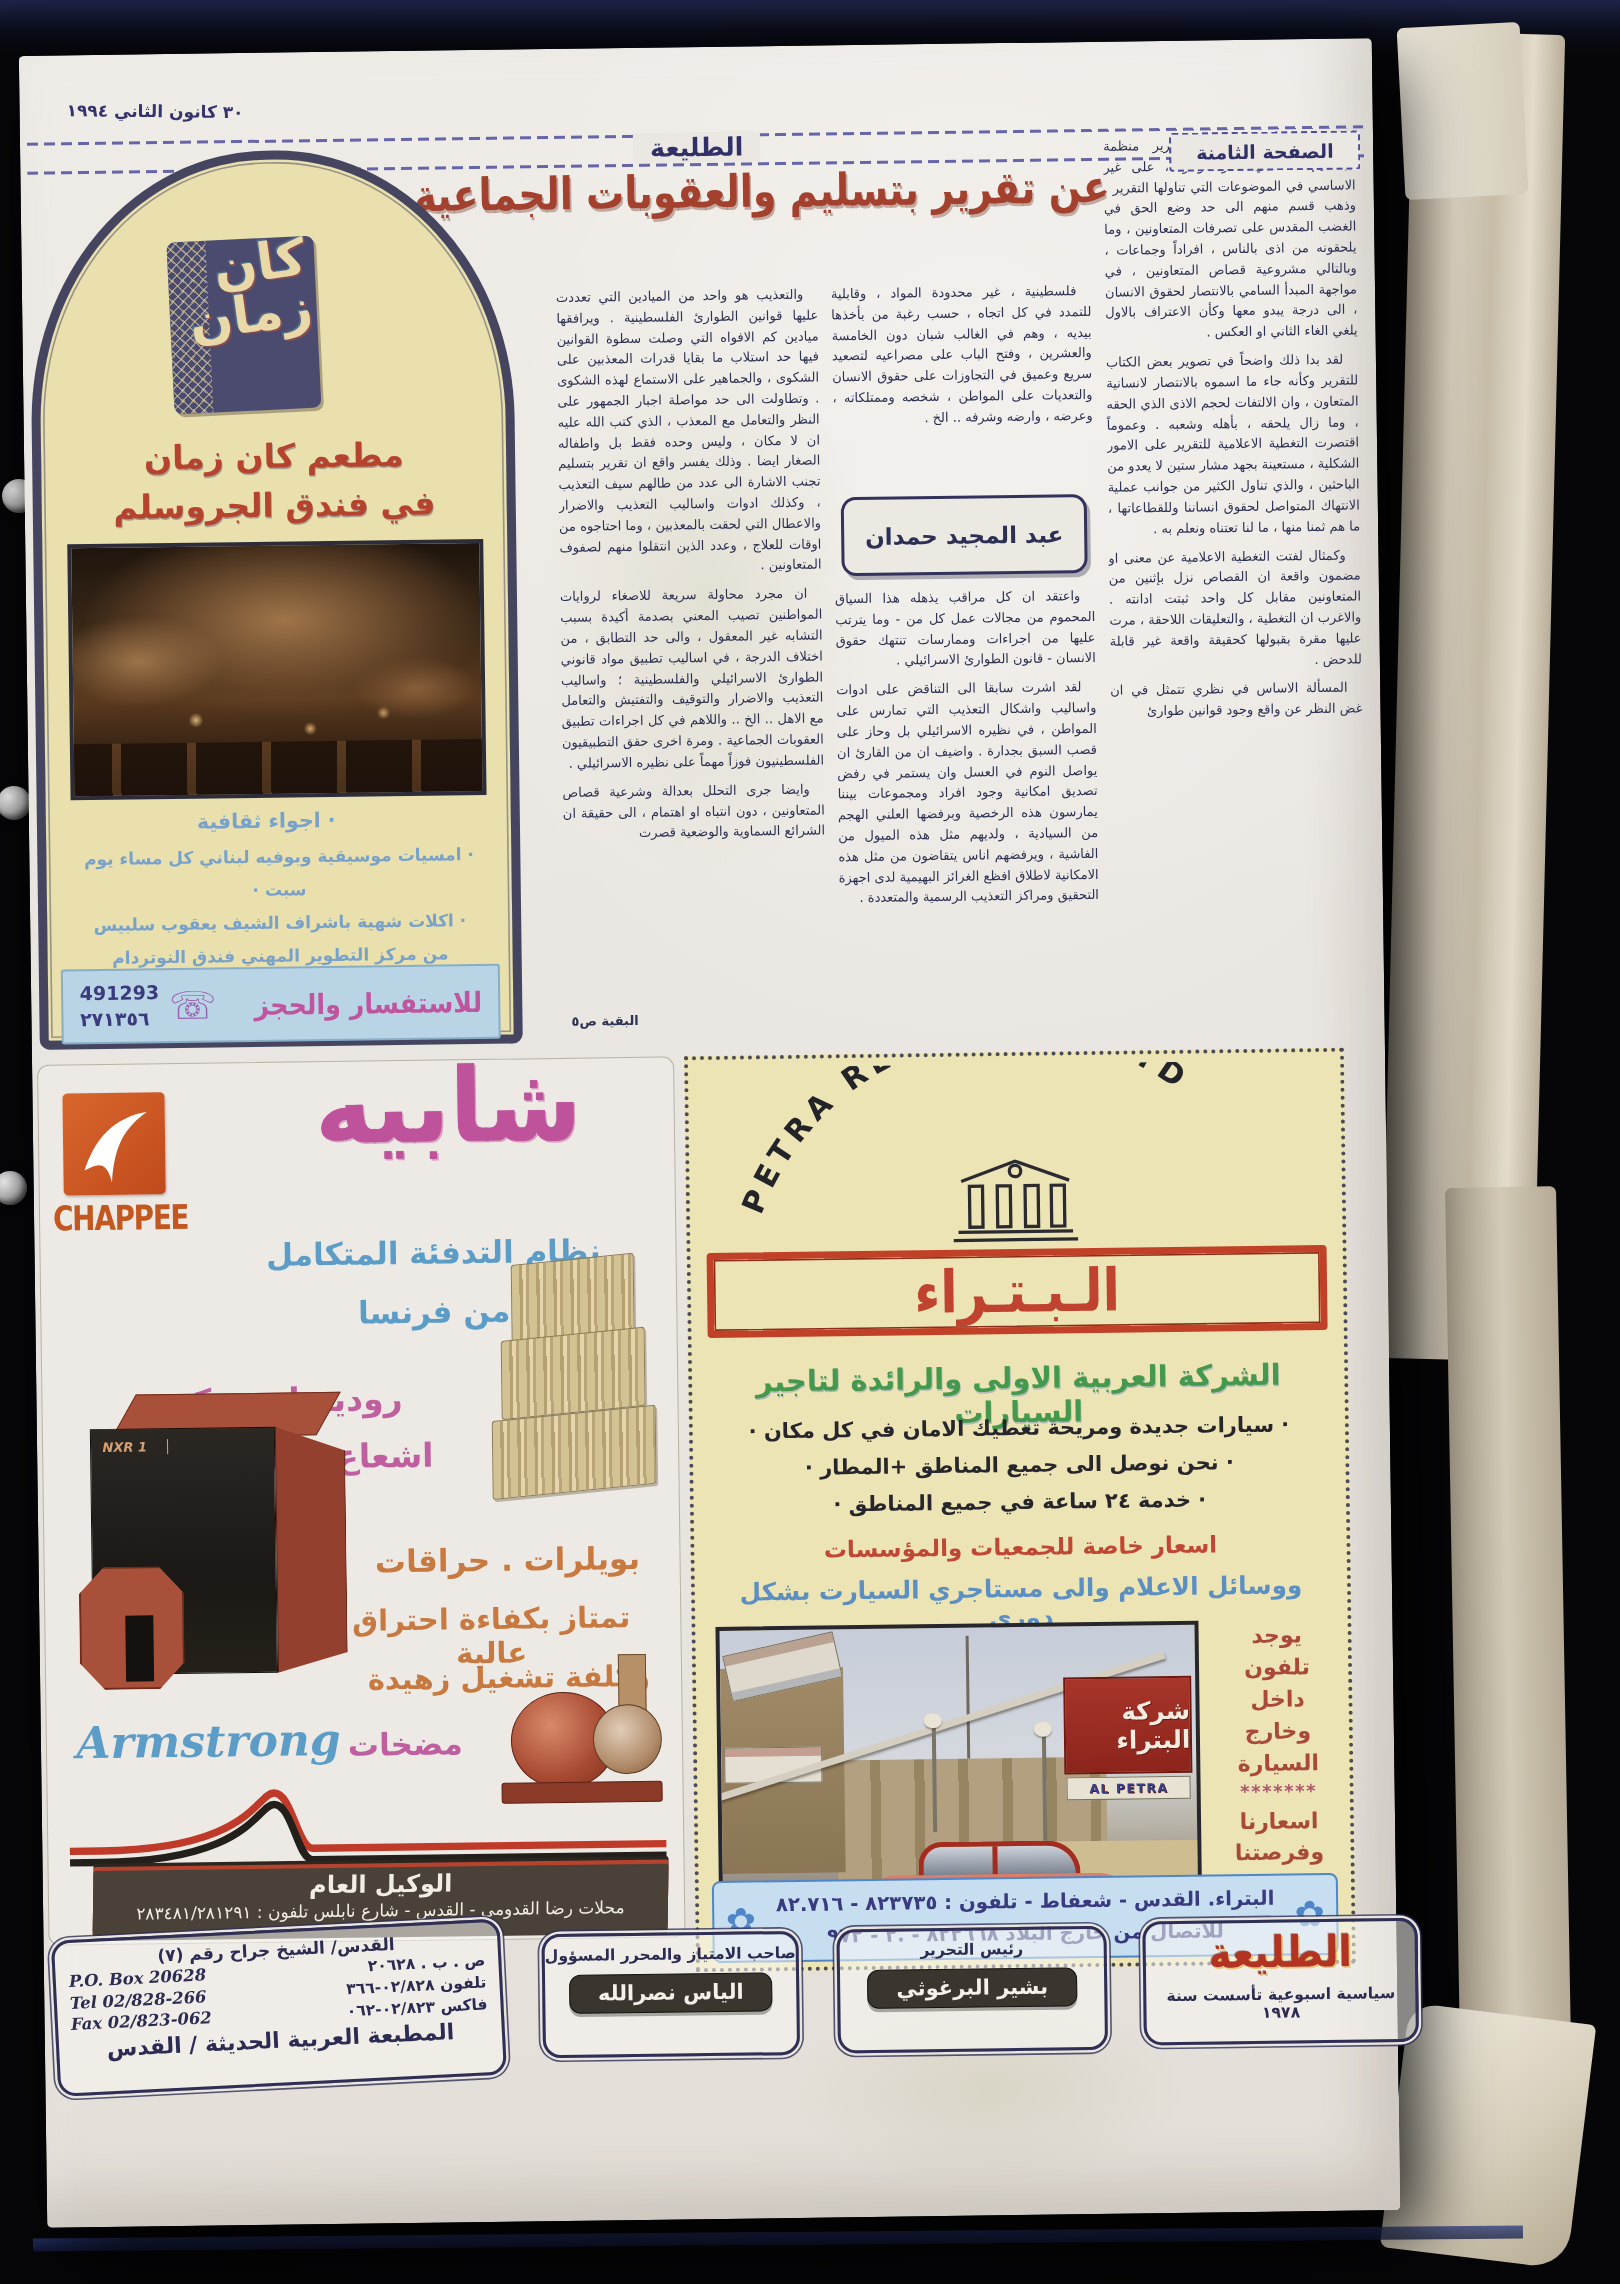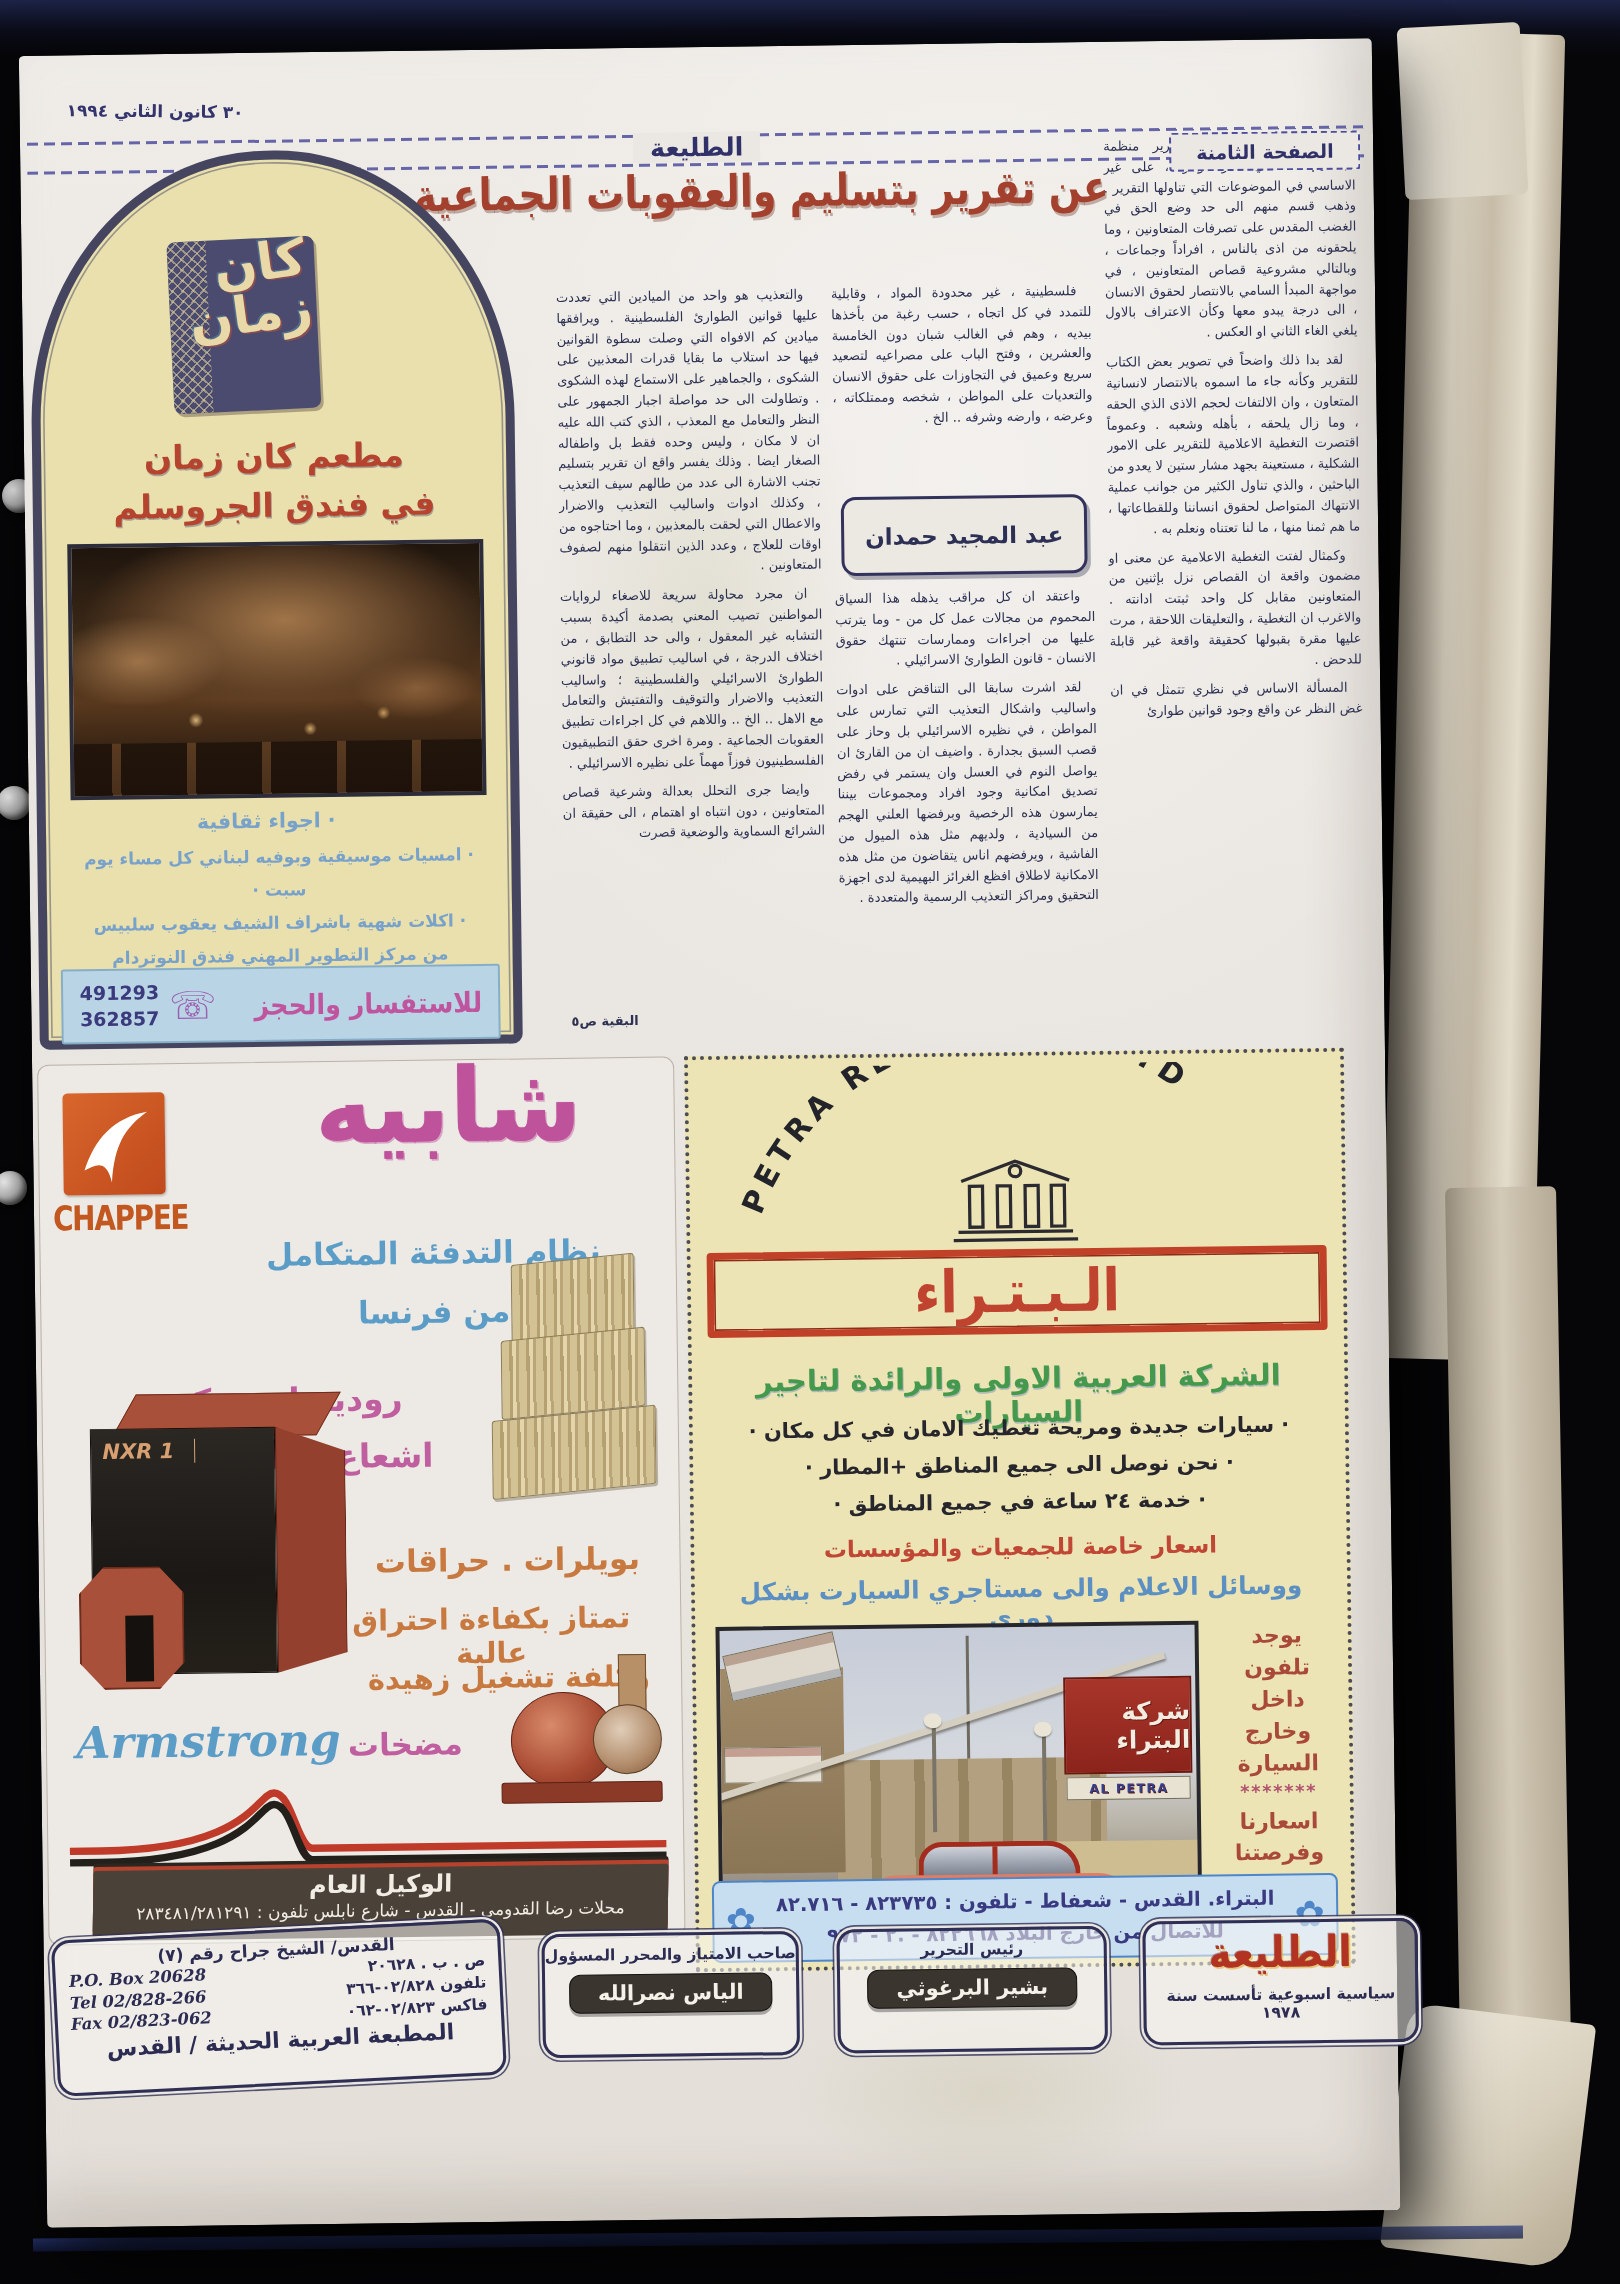--- a/index.html
+++ b/index.html
@@ -129,21 +129,21 @@
       background:repeating-linear-gradient(90deg,#d3c293 0 7.4px,#b5a071 7.4px 10.6px,#e4d6aa 10.6px 14px,#b9a578 14px 17px);
       transform:skewY(-5deg);box-shadow:1.6px 2.5px 0 rgba(90,75,45,.35);}
   .ch-rad .r1{left:21px;top:0;width:123px;}
   .ch-rad .r2{left:9.8px;top:75px;width:144px;}
   .ch-rad .r3{left:0;top:154px;width:164px;}
   .ch-boiler{position:absolute;left:47px;top:328px;width:278px;height:301px;}
   .ch-b-top{position:absolute;left:34px;top:1.6px;width:205px;height:43px;background:#a8503a;
       transform:skewX(-30deg);border:1.6px solid #6d2c1c;}
   .ch-b-front{position:absolute;left:0;top:36px;width:185px;height:246px;
       background:linear-gradient(180deg,#2b2723,#1b1815 60%,#242019);border:1.6px solid #0f0d0b;}
-  .ch-b-label{position:absolute;left:11.5px;top:9.8px;font-size:21px;font-weight:bold;color:#d8a070;
+  .ch-b-label{position:absolute;left:11.5px;top:9.8px;font-size:13px;font-weight:bold;color:#d8a070;
       border-right:1.6px solid #d8a070;padding-right:20px;font-style:italic;}
   .ch-b-side{position:absolute;left:185px;top:36px;width:70px;height:246px;background:#93402e;
       clip-path:polygon(0 0,100% 10%,100% 92%,0 100%);border:0.8px solid #5e2416;}
   .ch-b-burner{position:absolute;left:-13px;top:174px;width:105px;height:123px;background:#a8503a;
       border:2.5px solid #6d2c1c;border-radius:13px;
       clip-path:polygon(24% 0,76% 0,100% 22%,100% 78%,76% 100%,24% 100%,0 78%,0 22%);}
   .ch-b-burner::after{content:"";position:absolute;left:44px;top:47px;width:28px;height:66px;background:#14110e;}
   .ch-orange{position:absolute;width:352px;text-align:center;font-weight:bold;color:#c8793f;}
   .ch-orange.l1{left:287px;top:482px;font-size:31px;}
   .ch-orange.l2{left:270px;top:542px;font-size:29px;}
@@ -315,21 +315,21 @@
         <div>· امسيات موسيقية وبوفيه لبناني كل مساء يوم سبت ·</div>
         <div>· اكلات شهية باشراف الشيف يعقوب سلبيس</div>
         <div>من مركز التطوير المهني فندق النوتردام</div>
         <div>· طاقم متميز لتلبية حاجاتكم والسهر على راحتكم ·</div>
       </div>
       <div class="kz-strip">
         <div class="kz-book">للاستفسار والحجز</div>
         <div class="kz-phone-wrap">
           <div class="kz-nums">
             <span>491293</span>
-            <span>362857</span>
+            <span>٢٧١٣٥٦</span>
           </div>
           <span class="kz-phone-ico">☏</span>
         </div>
       </div>
     </div>
 
     <div class="ch" dir="ltr">
       <div class="ch-logo">
         <svg viewBox="0 0 100 100">
           <path d="M16 80 C28 44 50 20 88 14 C62 32 50 52 47 94 C41 66 28 74 16 80 Z" fill="#ffffff"></path>

